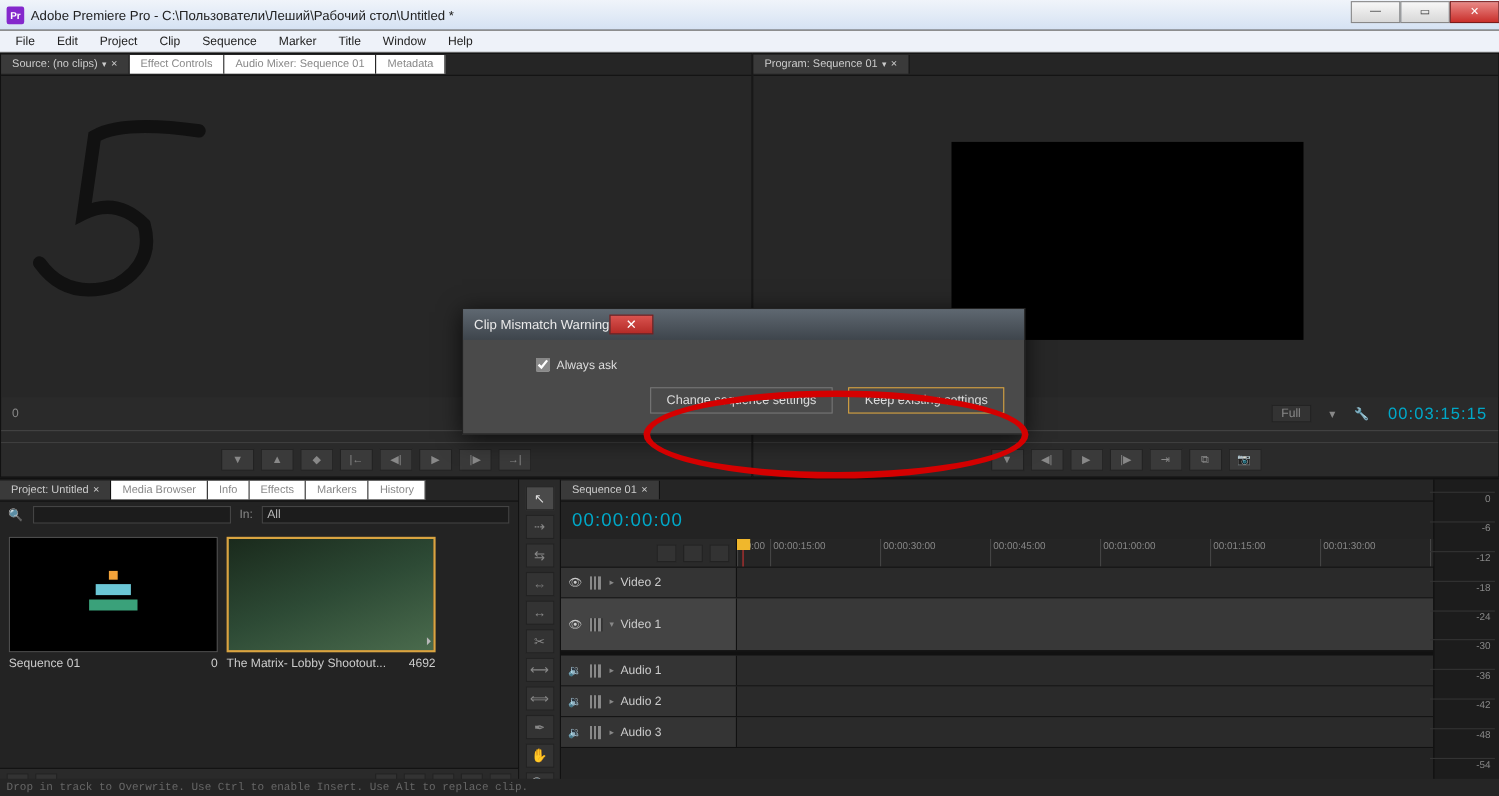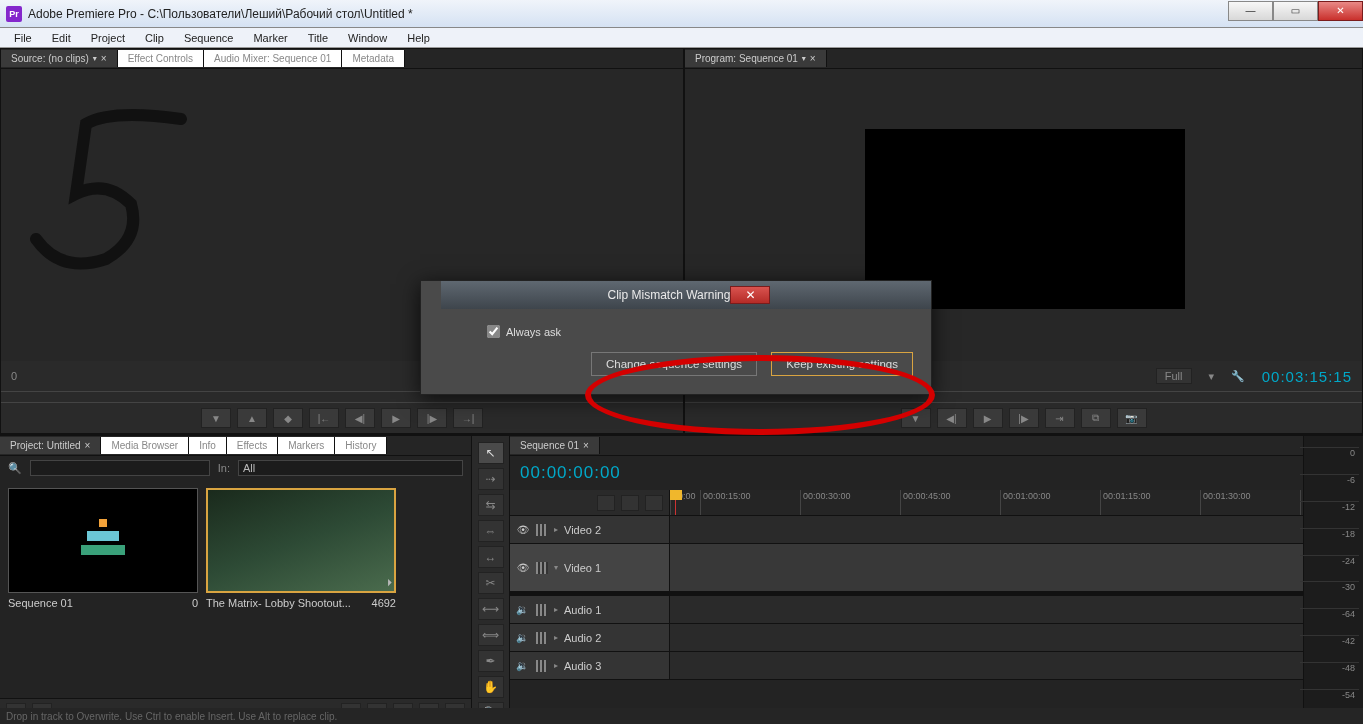--- a/index.html
+++ b/index.html
@@ -95,25 +95,25 @@
 .tf-right { flex: 1; display: flex; align-items: center; padding: 0 6px; }
 .tf-scroll { flex: 1; height: 10px; background: #1c1c1c; border: 1px solid #444; }
 
 
 .audiometer { width: 60px; background: #1c1c1c; border-left: 1px solid #111; display: flex; flex-direction: column; align-items: center; padding-top: 6px; }
 .meter-scale { flex: 1; width: 100%; position: relative; }
 .meter-tick { position: absolute; right: 4px; font-size: 9px; color: #888; width: 100%; text-align: right; border-top: 1px solid #333; padding-right: 4px; }
 .meter-label { font-size: 9px; color: #888; padding: 2px; }
 
 
-.statusbar { position: absolute; bottom: 0; left: 0; right: 0; height: 16px; background: #252525; color: #666; font-size: 10px; padding-left: 6px; display: flex; align-items: center; }
+.statusbar { position: absolute; bottom: 0; left: 0; right: 0; height: 16px; background: #252525; color: #666; font-size: 10px; padding-left: 6px; display: flex; align-items: center; font-family: Liberation Mono, monospace; }
 
 
 .modal { position: absolute; left: 420px; top: 280px; width: 512px; background: #4a4a4a; border: 1px solid #222; box-shadow: 0 4px 20px rgba(0,0,0,.7); }
-.modal-title { height: 28px; background: linear-gradient(#5f6871, #3e454c); display: flex; align-items: center; padding: 0 4px 0 10px; color: #eaeaea; font-size: 12px; justify-content: center; margin-left: 20px; }
+.modal-title { height: 28px; background: linear-gradient(#5f6871, #3e454c); display: flex; align-items: center; padding: 0 4px 0 10px; color: #eaeaea; font-size: 12px; justify-content: flex-start; }
 .modal-close { width: 40px; height: 18px; background: linear-gradient(#d9534f,#b52b27); border: 1px solid #7a1c1c; color: #fff; display: flex; align-items: center; justify-content: center; font-size: 12px; }
 .modal-body { padding: 16px 18px 18px 18px; display: flex; flex-direction: column; gap: 14px; }
 .modal-msg-row { display: flex; gap: 16px; }
 .warn-icon { width: 32px; height: 32px; flex-shrink: 0; }
 .modal-msg { color: #ddd; font-size: 11.5px; line-height: 1.4; }
 .modal-check { display: flex; align-items: center; gap: 6px; padding-left: 48px; color: #ddd; }
 .modal-check input { accent-color: #888; }
 .modal-buttons { display: flex; justify-content: flex-end; gap: 14px; padding-left: 48px; }
 .modal-btn { padding: 5px 14px; background: #4a4a4a; border: 1px solid #777; color: #ddd; font-size: 11.5px; }
 .modal-btn.primary { border: 1px solid #d9a441; }
@@ -375,21 +375,21 @@
     </div>
 
     <div class="audiometer">
       <div class="meter-scale">
         <div class="meter-tick" style="top:2%">0</div>
         <div class="meter-tick" style="top:12%">-6</div>
         <div class="meter-tick" style="top:22%">-12</div>
         <div class="meter-tick" style="top:32%">-18</div>
         <div class="meter-tick" style="top:42%">-24</div>
         <div class="meter-tick" style="top:52%">-30</div>
-        <div class="meter-tick" style="top:62%">-64</div>
+        <div class="meter-tick" style="top:62%">-36</div>
         <div class="meter-tick" style="top:72%">-42</div>
         <div class="meter-tick" style="top:82%">-48</div>
         <div class="meter-tick" style="top:92%">-54</div>
       </div>
       <div class="meter-label">dB</div>
     </div>
   </div>
 </div>
 
 <div class="statusbar">Drop in track to Overwrite. Use Ctrl to enable Insert. Use Alt to replace clip.</div>

